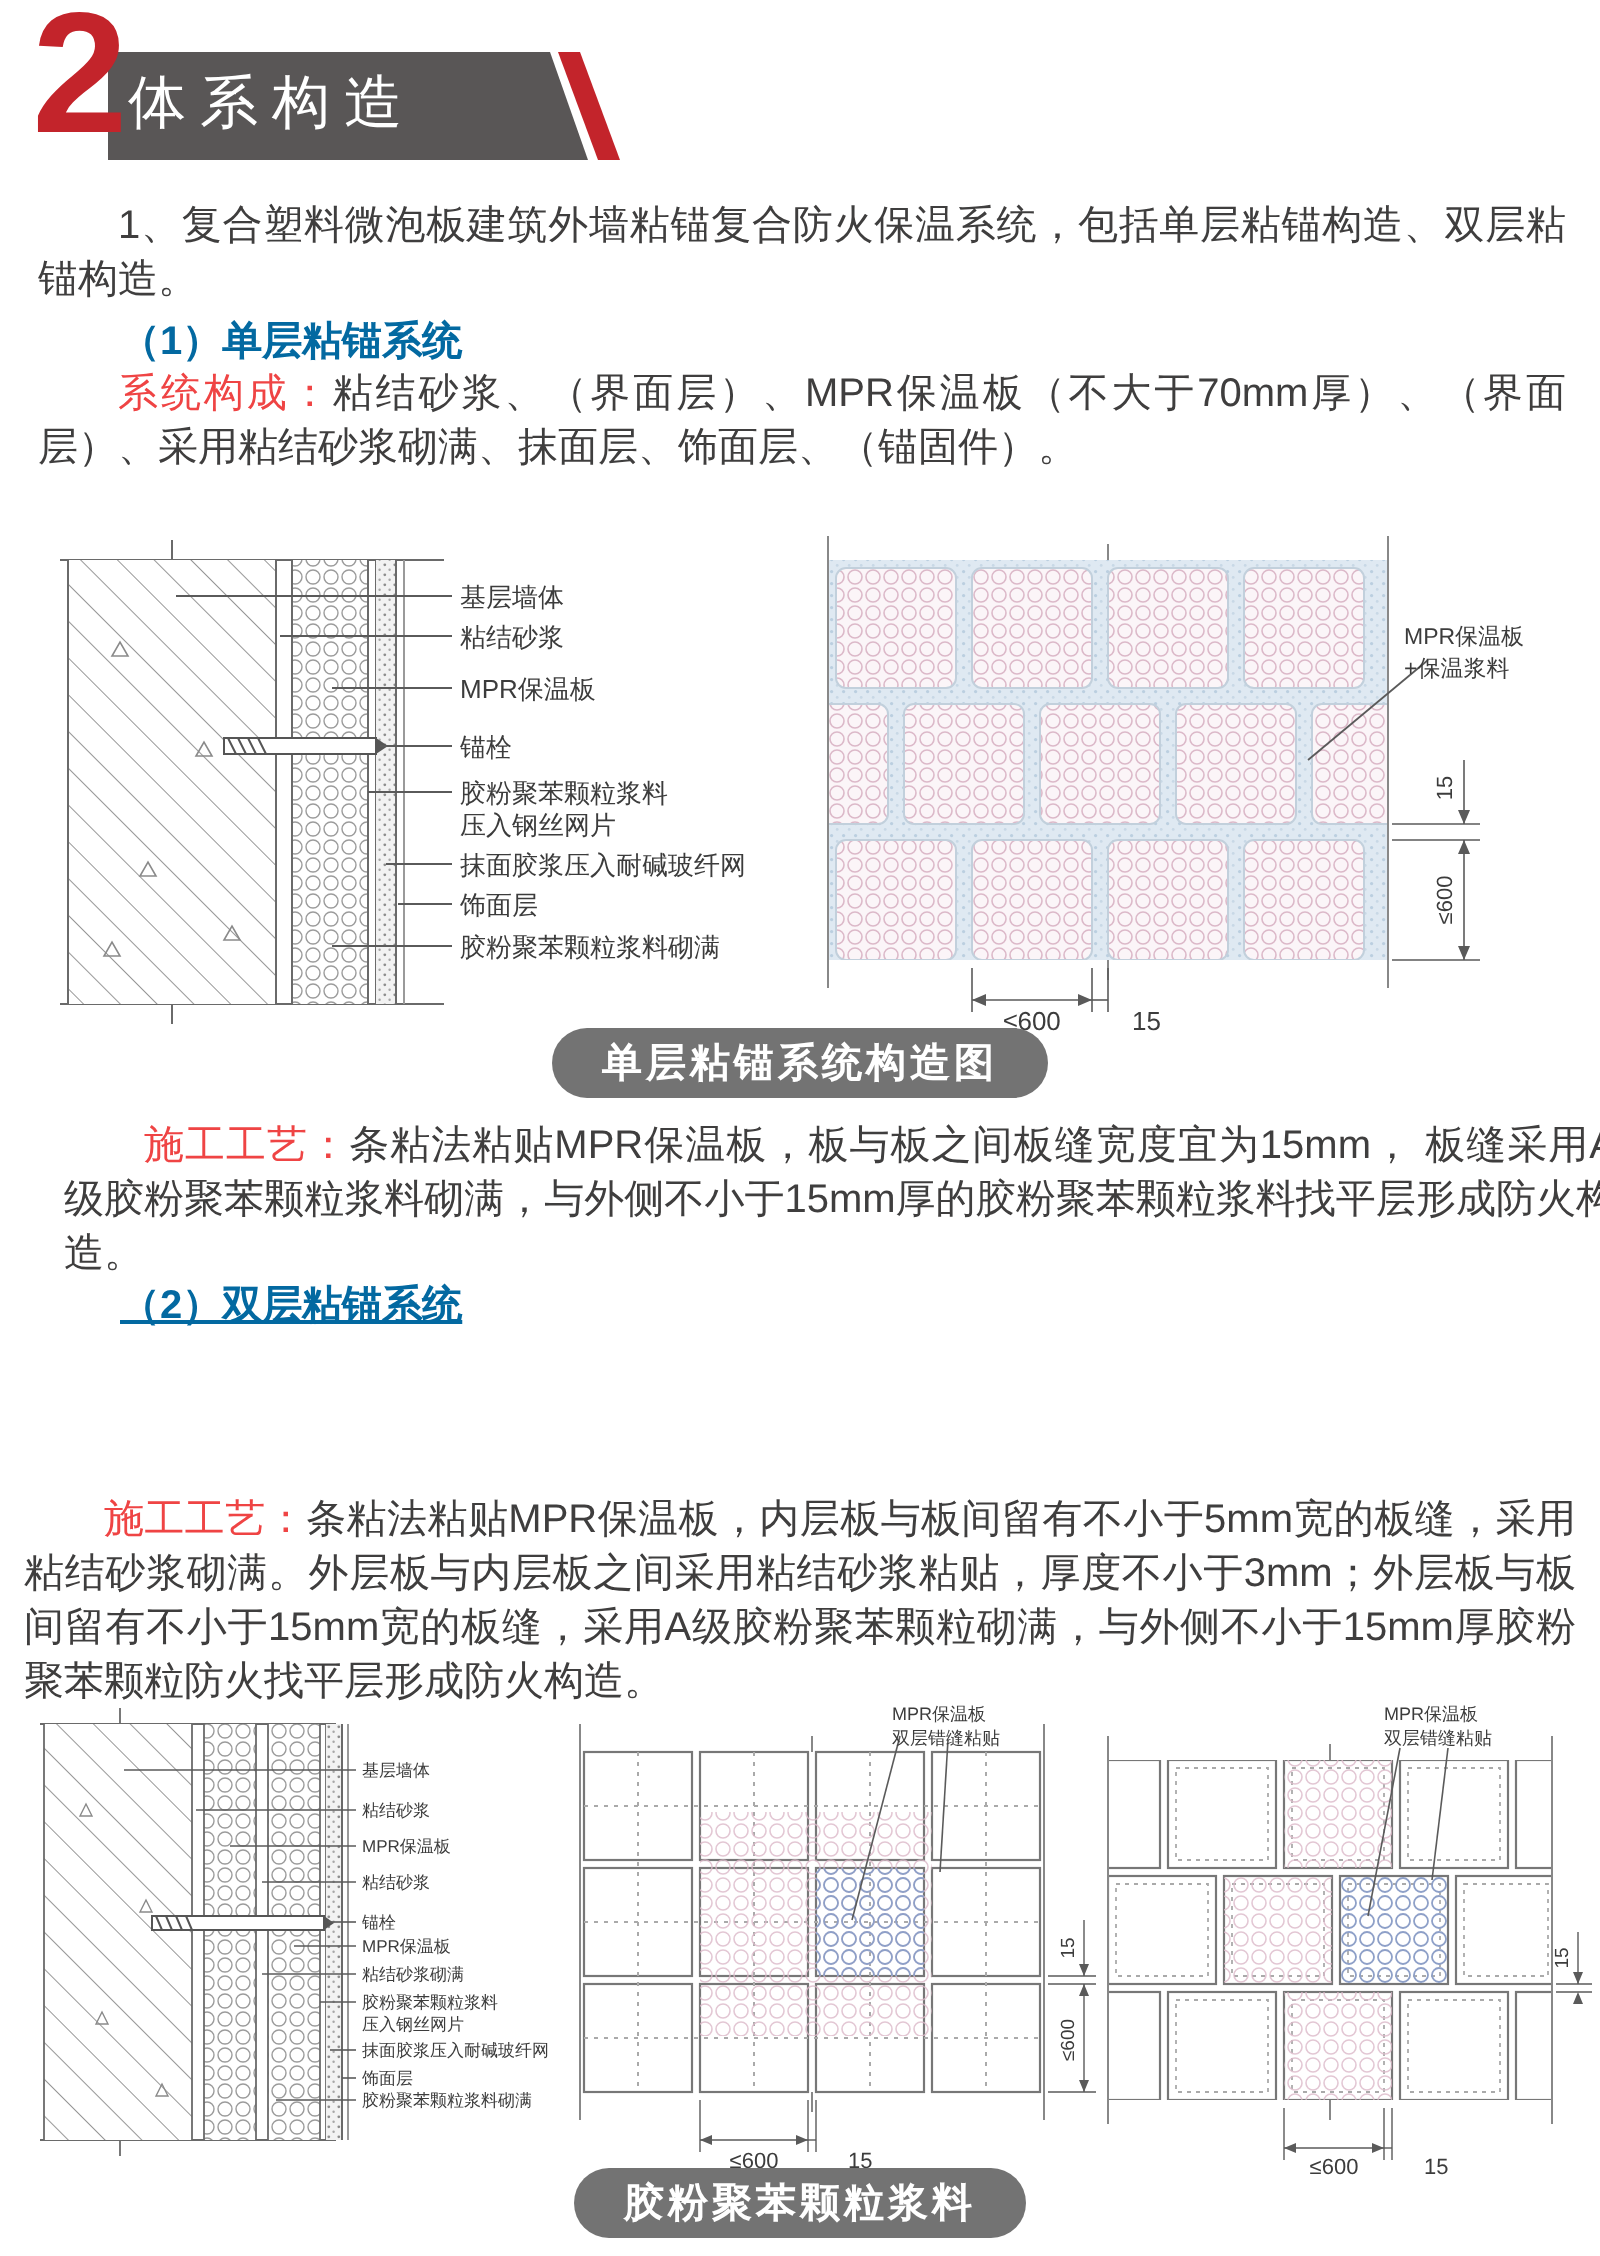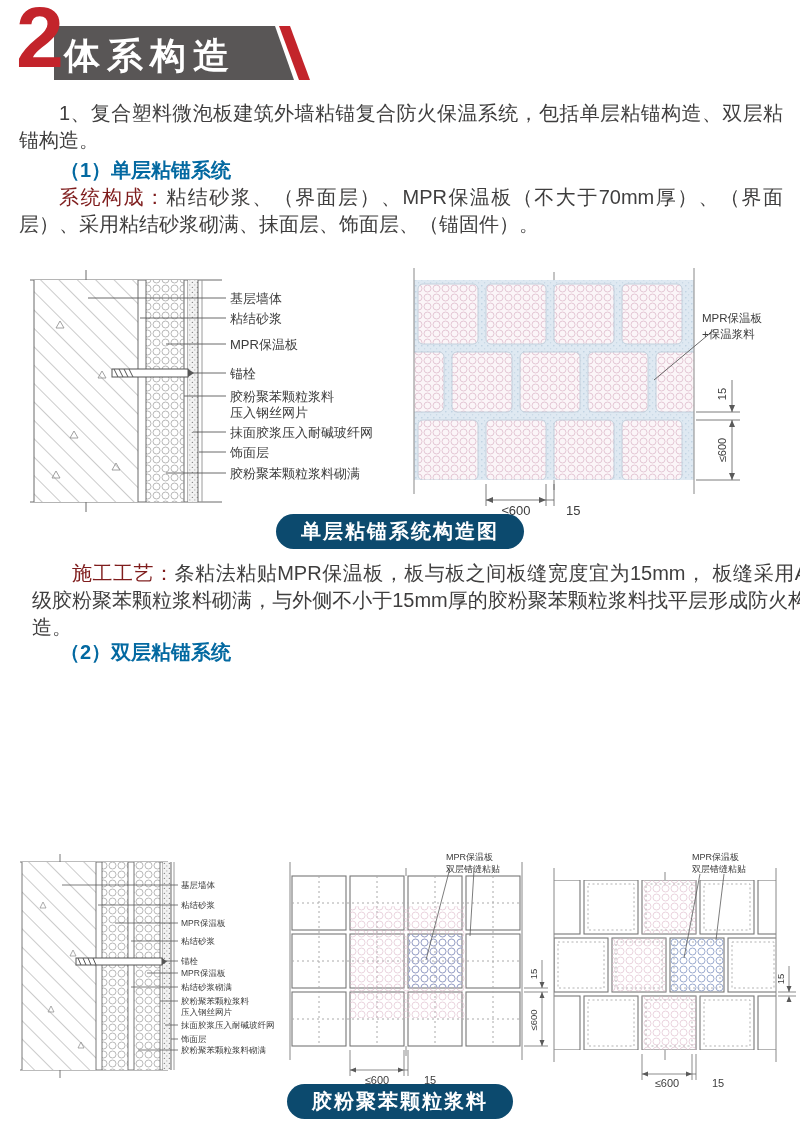--- a/index.html
+++ b/index.html
@@ -3,29 +3,29 @@
 <meta charset="utf-8">
 <style>
   * { margin:0; padding:0; box-sizing:border-box; }
   body { font-family:"Liberation Sans","DejaVu Sans",sans-serif; background:#fff; }
   #page { position:relative; width:800px; height:1128px; background:#ffffff; overflow:hidden; }
 
   
   #header { position:absolute; top:6px; left:16px; width:300px; height:84px; }
   #hdr-banner { position:absolute; left:38px; top:20px; }
   #hdr-number { position:absolute; left:0; top:-12px; font-size:86px; font-weight:bold; color:#c3242b; line-height:1; z-index:2; }
-  #hdr-title { position:absolute; left:48px; top:26px; z-index:3; color:#ffffff; font-size:36px; font-weight:bold; letter-spacing:7px; }
+  #hdr-title { position:absolute; left:48px; top:26px; z-index:3; color:#ffffff; font-size:29px; font-weight:normal; letter-spacing:7px; }
 
   
   .para { position:absolute; font-size:20px; line-height:27px; color:#3f3e3e; text-align:justify; text-indent:2em; }
-  .red  { color:#7f1d1d; }
+  .red  { color:#ef4444; }
   .sec-heading { position:absolute; font-size:20px; font-weight:bold; color:#0369a1; }
 
   
-  .badge { position:absolute; left:50%; transform:translateX(-50%); background:#0c4a6e;
+  .badge { position:absolute; left:50%; transform:translateX(-50%); background:#737373;
            color:#ffffff; font-size:20px; font-weight:bold; letter-spacing:2px;
            padding:4px 25px; border-radius:19px; white-space:nowrap; }
 
   .diag { position:absolute; }
   svg text { font-family:"Liberation Sans","DejaVu Sans",sans-serif; fill:#3c3c3c; }
 </style>
 </head>
 <body>
 
 <svg width="0" height="0" style="position:absolute" aria-hidden="true">
@@ -203,23 +203,26 @@
       <text font-size="13" x="170" y="249">15</text>
     </svg>
   </div>
 
   <div class="badge" style="top:514px;">单层粘锚系统构造图</div>
 
   <p class="para" style="top:560px; left:12px; width:776px;margin-left:20px;">
     <span class="red">施工工艺：</span><span>条粘法粘贴MPR保温板，板与板之间板缝宽度宜为15mm， 板缝采用A级胶粉聚苯颗粒浆料砌满，与外侧不小于15mm厚的胶粉聚苯颗粒浆料找平层形成防火构造。</span>
   </p>
 
-  <div class="sec-heading" style="top:639px; left:60px;">（2）双层粘锚系统</div>
-
-
+  <div class="sec-heading" style="top:639px; left:60px;text-decoration:underline;">（2）双层粘锚系统</div>
+
+
+  <p class="para" style="top:747px; left:12px; width:776px;">
+    <span class="red">施工工艺：</span><span>条粘法粘贴MPR保温板，内层板与板间留有不小于5mm宽的板缝，采用粘结砂浆砌满。外层板与内层板之间采用粘结砂浆粘贴，厚度不小于3mm；外层板与板间留有不小于15mm宽的板缝，采用A级胶粉聚苯颗粒砌满，与外侧不小于15mm厚胶粉聚苯颗粒防火找平层形成防火构造。</span>
+  </p>
 
   <div class="diag" style="top:852px; left:18px;">
     <svg width="258" height="232" viewBox="0 0 258 232">
       <g stroke="#6a6a6a" stroke-width="0.9" fill="none">
         <line x1="2" y1="10" x2="150" y2="10"></line>
         <line x1="2" y1="218" x2="150" y2="218"></line>
       </g>
       <rect x="4" y="10" width="74" height="208" fill="url(#hatch)"></rect>
       <g stroke="#6a6a6a" stroke-width="0.9">
         <line x1="4" y1="10" x2="4" y2="218"></line>

